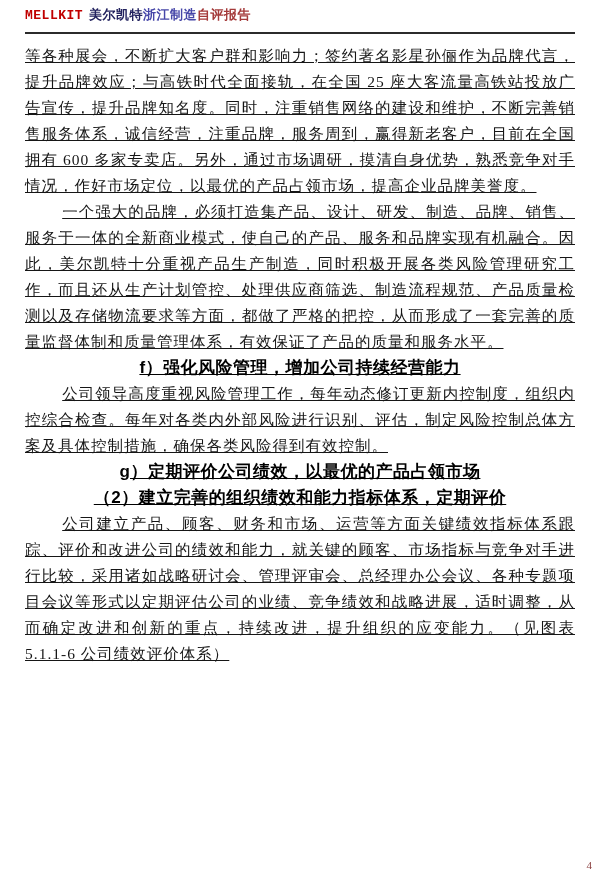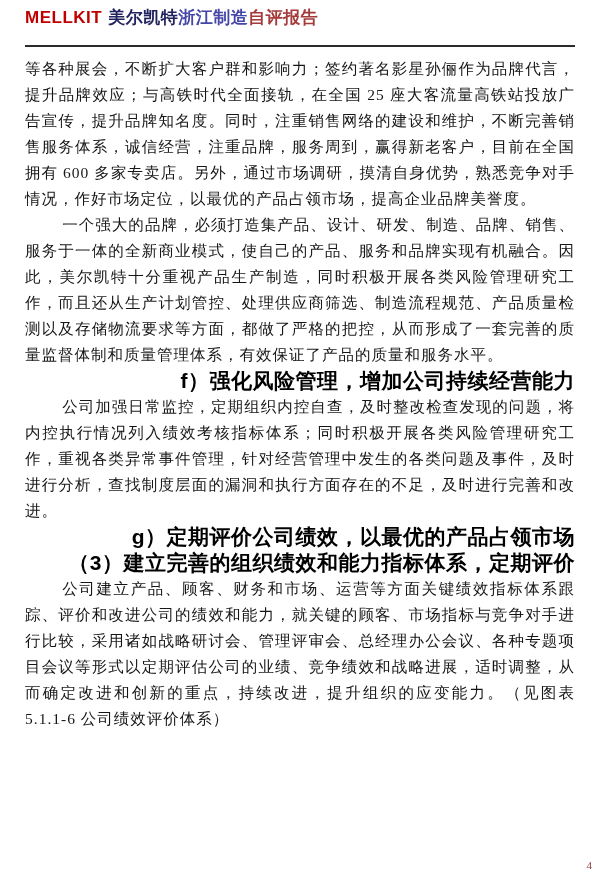--- a/index.html
+++ b/index.html
@@ -8,52 +8,52 @@
     width: 600px;
     height: 883px;
     margin: 0 auto;
     background: #ffffff;
     box-sizing: border-box;
     padding: 6px 25px 0 25px;
     font-family: "Liberation Serif", serif;
     overflow: hidden;
   }
   .page-header {
-    font-family: Liberation Sans, sans-serif;
-    font-size: 17px;
+    font-family: Liberation Mono, monospace;
+    font-size: 13px;
     font-weight: bold;
     letter-spacing: 0.5px;
-    padding-bottom: 16px;
+    padding-bottom: 8px;
     border-bottom: 2px solid #2b2b2b;
     white-space: nowrap;
   }
   .brand       { color: #c00000; margin-right: 6px; }
   .t-company   { color: #22225e; }
   .t-program   { color: #4646a8; }
   .t-doc       { color: #a43a3a; }
 
   .content {
     margin-top: 9px;
     font-size: 15.5px;
     line-height: 26px;
     letter-spacing: 1px;
     color: #161616;
     text-align: justify;
   }
-  .content p { margin: 0; }
+  .content p { margin: 0; text-decoration: underline; }
   .para-indent { text-indent: 2.4em; }
   .heading {
     margin: 0;
     font-family: "Liberation Sans", sans-serif;
     font-weight: bold;
-    font-size: 21px;
+    font-size: 17px;
     line-height: 26px;
     letter-spacing: 0.5px;
     color: #000000;
-    text-align: right;
+    text-align: center;
   }
   .page-number {
     position: absolute;
     right: 8px;
     bottom: 12px;
     font-size: 11px;
     color: #8a4040;
     font-family: "Liberation Serif", serif;
   }
 </style>
@@ -63,21 +63,21 @@
 <div class="page">
 
   <div class="page-header">
     <span class="brand">MELLKIT</span><span class="t-company">美尔凯特</span><span class="t-program">浙江制造</span><span class="t-doc">自评报告</span>
   </div>
 
   <div class="content">
     <p>等各种展会，不断扩大客户群和影响力；签约著名影星孙俪作为品牌代言，提升品牌效应；与高铁时代全面接轨，在全国 25 座大客流量高铁站投放广告宣传，提升品牌知名度。同时，注重销售网络的建设和维护，不断完善销售服务体系，诚信经营，注重品牌，服务周到，赢得新老客户，目前在全国拥有 600 多家专卖店。另外，通过市场调研，摸清自身优势，熟悉竞争对手情况，作好市场定位，以最优的产品占领市场，提高企业品牌美誉度。</p>
     <p class="para-indent">一个强大的品牌，必须打造集产品、设计、研发、制造、品牌、销售、服务于一体的全新商业模式，使自己的产品、服务和品牌实现有机融合。因此，美尔凯特十分重视产品生产制造，同时积极开展各类风险管理研究工作，而且还从生产计划管控、处理供应商筛选、制造流程规范、产品质量检测以及存储物流要求等方面，都做了严格的把控，从而形成了一套完善的质量监督体制和质量管理体系，有效保证了产品的质量和服务水平。</p>
     <p class="heading">f）强化风险管理，增加公司持续经营能力</p>
-    <p class="para-indent">公司加强日常监控，定期组织内控自查，及时整改检查发现的问题，将内控执行情况列入绩效考核指标体系；同时积极开展各类风险管理研究工作，重视各类异常事件管理，针对经营管理中发生的各类问题及事件，及时进行分析，查找制度层面的漏洞和执行方面存在的不足，及时进行完善和改进。</p>
+    <p class="para-indent">公司领导高度重视风险管理工作，每年动态修订更新内控制度，组织内控综合检查。每年对各类内外部风险进行识别、评估，制定风险控制总体方案及具体控制措施，确保各类风险得到有效控制。</p>
     <p class="heading">g）定期评价公司绩效，以最优的产品占领市场</p>
-    <p class="heading">（3）建立完善的组织绩效和能力指标体系，定期评价</p>
+    <p class="heading">（2）建立完善的组织绩效和能力指标体系，定期评价</p>
     <p class="para-indent">公司建立产品、顾客、财务和市场、运营等方面关键绩效指标体系跟踪、评价和改进公司的绩效和能力，就关键的顾客、市场指标与竞争对手进行比较，采用诸如战略研讨会、管理评审会、总经理办公会议、各种专题项目会议等形式以定期评估公司的业绩、竞争绩效和战略进展，适时调整，从而确定改进和创新的重点，持续改进，提升组织的应变能力。（见图表 5.1.1-6 公司绩效评价体系）</p>
   </div>
 
   <div class="page-number">4</div>
 
 </div>
 
 </body></html>

